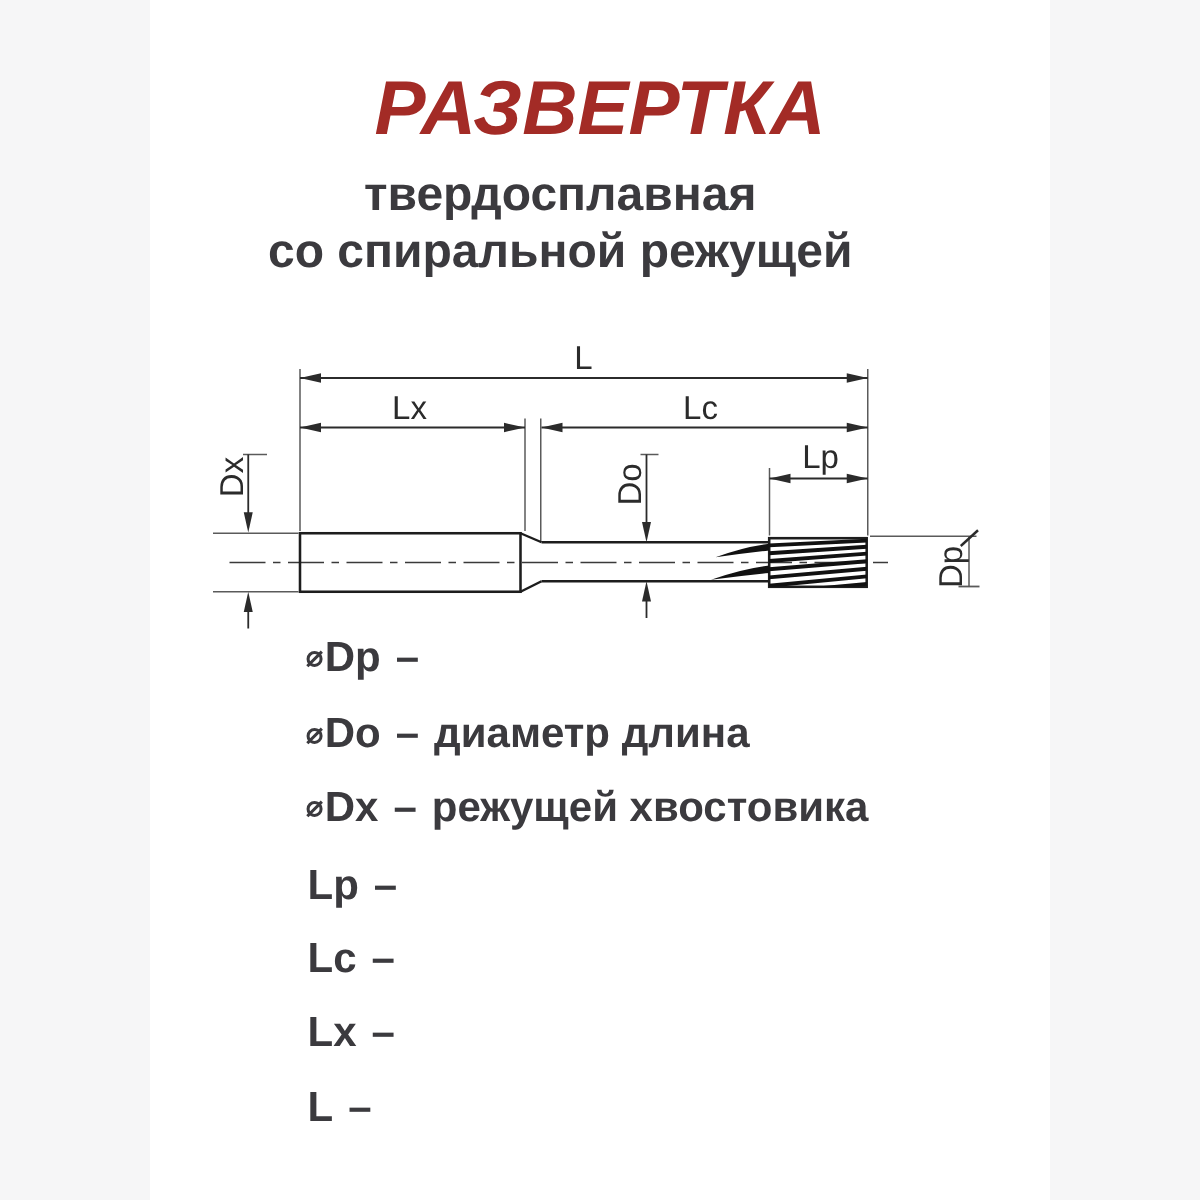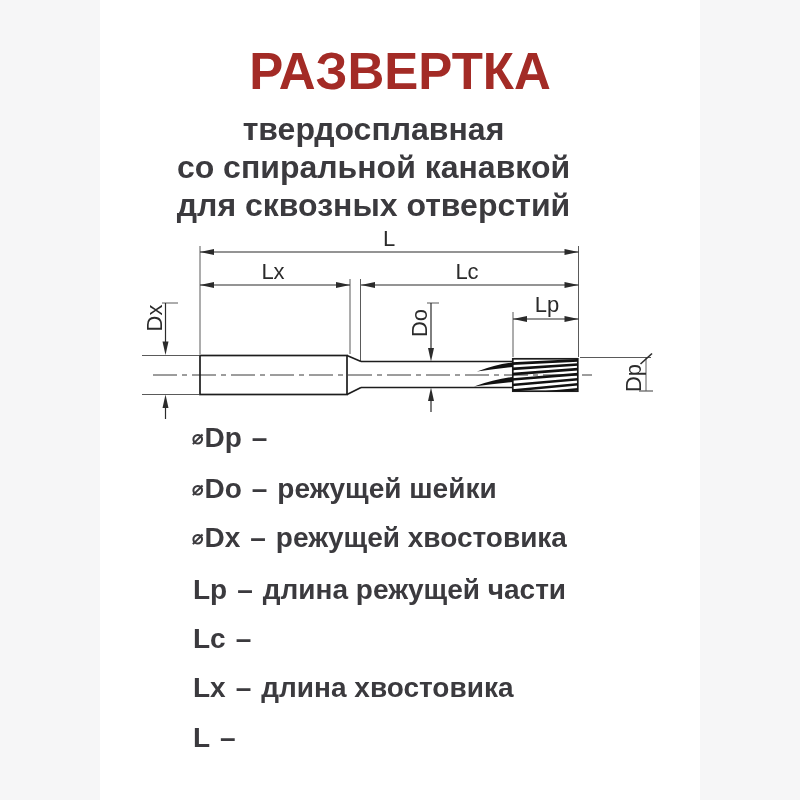--- a/index.html
+++ b/index.html
@@ -13,54 +13,54 @@
   .panel{
     position:absolute;left:100px;top:0;width:600px;height:800px;
     background:#ffffff;
   }
   .title{
     position:absolute;left:0;top:46px;width:800px;margin:0;
     text-align:center;
     font-size:51px;line-height:52px;font-weight:bold;
     letter-spacing:0px;
     color:#a32b26;
+    font-style:italic;
   }
   .subtitle{
     position:absolute;left:0;top:110px;width:747px;
     text-align:center;
     font-size:32px;line-height:38px;font-weight:bold;
     color:#3b3a3e;
   }
   .drawing{position:absolute;left:0;top:0;}
   .dimtext{
     font-family:"Liberation Sans", sans-serif;
     font-size:22px;fill:#2b2b2b;
   }
   .legend-row{
-    position:absolute;left:192px;width:520px;height:34px;
+    position:absolute;left:204px;width:520px;height:34px;
     display:flex;align-items:baseline;
     font-size:28px;line-height:32px;font-weight:bold;
     color:#3b3a3e;white-space:nowrap;text-align:right;
   }
   .legend-row .sym{font-weight:bold;}
   .legend-row .dia{font-size:19px;position:relative;top:-3px;margin-right:1px;}
   .legend-row .sep{margin:0 10px;}
 </style>
 </head>
 <body>
 
 <div class="page">
   <div class="panel"></div>
 
   <h1 class="title">РАЗВЕРТКА</h1>
 
   <div class="subtitle">
     <div>твердосплавная</div>
-    <div>со спиральной канавкой</div>
-    <div>для сквозных отверстий</div>
+    <div>со спиральной режущей</div>
   </div>
 
   <svg class="drawing" width="800" height="430" viewBox="0 0 800 430" xmlns="http://www.w3.org/2000/svg">
 
     <defs>
       <clipPath id="cutclip">
           <rect x="512.8" y="358.8" width="65" height="32.4"></rect>
         </clipPath>
     </defs>
 
@@ -161,38 +161,36 @@
     </g>
   </svg>
 
   <div class="legend-row" style="top:422px">
     <span class="sym"><span class="dia">⌀</span><span>Dp</span></span>
     <span class="sep">–</span>
   </div>
   <div class="legend-row" style="top:473px">
     <span class="sym"><span class="dia">⌀</span><span>Do</span></span>
     <span class="sep">–</span>
-    <span class="desc">режущей шейки</span>
+    <span class="desc">диаметр длина</span>
   </div>
   <div class="legend-row" style="top:522px">
     <span class="sym"><span class="dia">⌀</span><span>Dx</span></span>
     <span class="sep">–</span>
     <span class="desc">режущей хвостовика</span>
   </div>
   <div class="legend-row" style="top:574px">
     <span class="sym"><span class="dia"></span><span>Lp</span></span>
     <span class="sep">–</span>
-    <span class="desc">длина режущей части</span>
   </div>
   <div class="legend-row" style="top:623px">
     <span class="sym"><span class="dia"></span><span>Lc</span></span>
     <span class="sep">–</span>
   </div>
   <div class="legend-row" style="top:672px">
     <span class="sym"><span class="dia"></span><span>Lx</span></span>
     <span class="sep">–</span>
-    <span class="desc">длина хвостовика</span>
   </div>
   <div class="legend-row" style="top:722px">
     <span class="sym"><span class="dia"></span><span>L</span></span>
     <span class="sep">–</span>
   </div>
 </div>
 
 </body></html>

